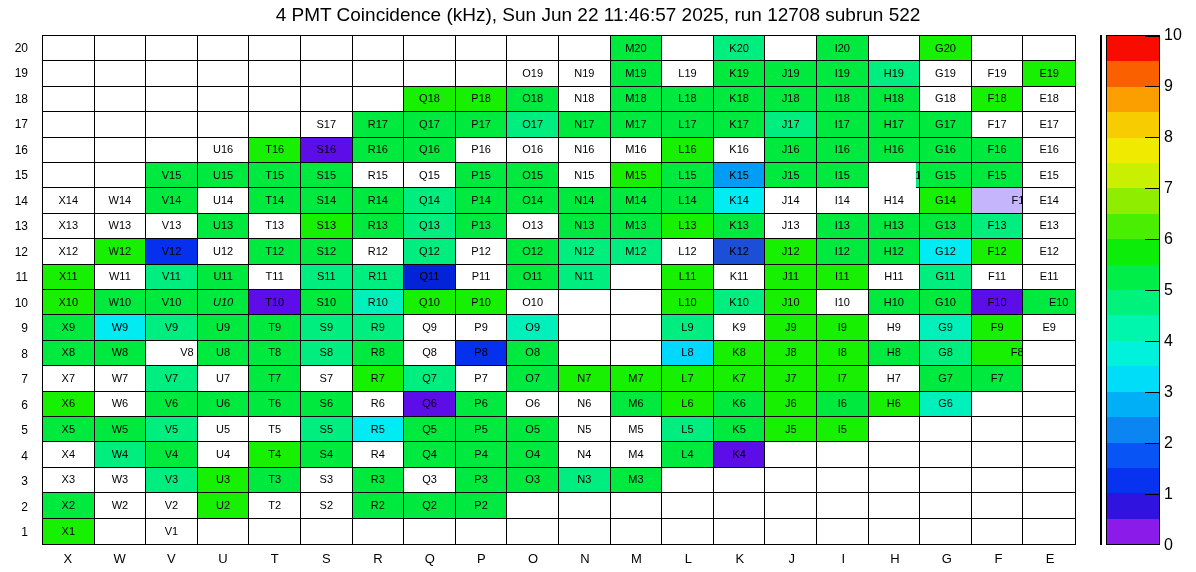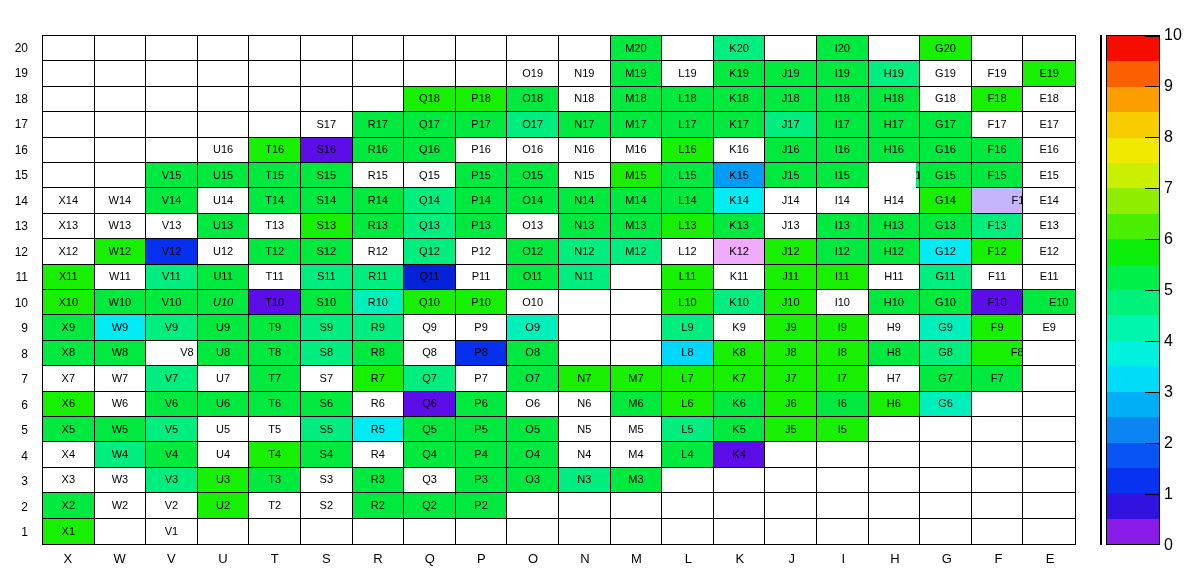--- a/index.html
+++ b/index.html
@@ -56,20 +56,21 @@
     position:absolute;left:1164px;top:35px;width:32px;height:510px;
   }
   .cb-label{
     position:absolute;left:0;font-size:16px;line-height:18px;
   }
 </style>
 </head>
 <body>
 
 <div class="page">
+  <div class="title">4 PMT Coincidence (kHz), Sun Jun 22 11:46:57 2025, run 12708 subrun 522</div>
 
   <div class="row-axis">
       <div class="rlab">20</div>
       <div class="rlab">19</div>
       <div class="rlab">18</div>
       <div class="rlab">17</div>
       <div class="rlab">16</div>
       <div class="rlab">15</div>
       <div class="rlab">14</div>
       <div class="rlab">13</div>
@@ -254,21 +255,21 @@
       <div class="cell" style="background: rgb(255, 255, 255);">U12</div>
       <div class="cell" style="background: rgb(0, 233, 62);">T12</div>
       <div class="cell" style="background: rgb(0, 233, 62);">S12</div>
       <div class="cell" style="background: rgb(255, 255, 255);">R12</div>
       <div class="cell" style="background: rgb(0, 238, 128);">Q12</div>
       <div class="cell" style="background: rgb(255, 255, 255);">P12</div>
       <div class="cell" style="background: rgb(0, 233, 62);">O12</div>
       <div class="cell" style="background: rgb(0, 238, 128);">N12</div>
       <div class="cell" style="background: rgb(0, 238, 128);">M12</div>
       <div class="cell" style="background: rgb(255, 255, 255);">L12</div>
-      <div class="cell" style="background: #f0abfc;">K12</div>
+      <div class="cell" style="background: #1d4ed8;">K12</div>
       <div class="cell" style="background: rgb(23, 240, 0);">J12</div>
       <div class="cell" style="background: rgb(0, 233, 62);">I12</div>
       <div class="cell" style="background: rgb(0, 233, 62);">H12</div>
       <div class="cell" style="background: rgb(0, 236, 242);">G12</div>
       <div class="cell" style="background: rgb(23, 240, 0);">F12</div>
       <div class="cell" style="background: rgb(255, 255, 255);">E12</div>
       <div class="cell" style="background: rgb(23, 240, 0);">X11</div>
       <div class="cell" style="background: rgb(255, 255, 255);">W11</div>
       <div class="cell" style="background: rgb(0, 238, 128);">V11</div>
       <div class="cell" style="background: rgb(0, 233, 62);">U11</div>

